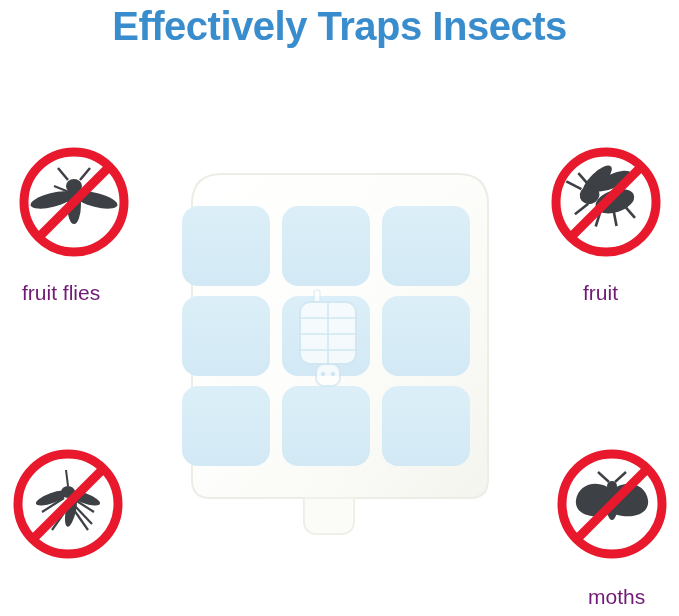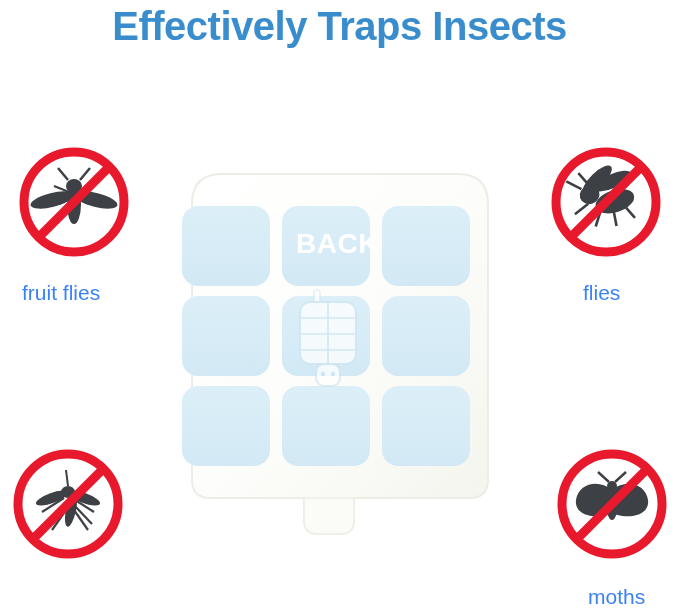--- a/index.html
+++ b/index.html
@@ -34,21 +34,21 @@
     letter-spacing: -0.5px;
     color: #3a8dcd;
     white-space: nowrap;
   }
 
   
   .label {
     position: absolute;
     font-family: "Liberation Sans", sans-serif;
     font-size: 21px;
-    color: #3b82f6;
+    color: #701a75;
     white-space: nowrap;
   }
   .label-fruitflies { left: 22px;  top: 281px; }
   .label-flies      { left: 583px; top: 281px; }
   .label-mosquitoes { left: 8px;   top: 585px; }
   .label-moths      { left: 588px; top: 585px; }
 
   
   .badge {
     position: absolute;
@@ -130,21 +130,20 @@
         <rect x="2" y="16" width="56" height="62" rx="10" fill="#ffffff" stroke="#cfe6f2" stroke-width="2"></rect>
         <line x1="2" y1="32" x2="58" y2="32" stroke="#cfe6f2" stroke-width="1.6"></line>
         <line x1="2" y1="48" x2="58" y2="48" stroke="#cfe6f2" stroke-width="1.6"></line>
         <line x1="2" y1="64" x2="58" y2="64" stroke="#cfe6f2" stroke-width="1.6"></line>
         <line x1="30" y1="16" x2="30" y2="78" stroke="#cfe6f2" stroke-width="1.6"></line>
         <rect x="18" y="78" width="24" height="22" rx="8" fill="#ffffff" stroke="#cfe6f2" stroke-width="2"></rect>
         <circle cx="25" cy="88" r="2.2" fill="#cfe6f2"></circle>
         <circle cx="35" cy="88" r="2.2" fill="#cfe6f2"></circle>
       </g>
     </svg>
-    <div class="back-text" style="left:138px; top:60px; position:absolute;">BACK</div>
   </div>
 
   <div class="badge badge-fruitflies">
     <svg viewBox="0 0 120 120">
       <circle cx="60" cy="60" r="50" fill="#ffffff" stroke="#e8192c" stroke-width="9"></circle>
       <g fill="#3d4044" transform="translate(60,60)">
         <ellipse cx="0" cy="-16" rx="8" ry="7"></ellipse>
         <ellipse cx="0" cy="2" rx="7" ry="20"></ellipse>
         <ellipse cx="-22" cy="-2" rx="22" ry="7" transform="rotate(-14 -22 -2)"></ellipse>
         <ellipse cx="22" cy="-2" rx="22" ry="7" transform="rotate(14 22 -2)"></ellipse>
@@ -169,21 +168,21 @@
         <path d="M-20 -18 L-32 -30" stroke="#3d4044" stroke-width="2.6" fill="none"></path>
         <path d="M-12 -20 L-18 -34" stroke="#3d4044" stroke-width="2.6" fill="none"></path>
         <path d="M-18 -2 L-34 4" stroke="#3d4044" stroke-width="2.6" fill="none"></path>
         <path d="M-8 8 L-18 22" stroke="#3d4044" stroke-width="2.6" fill="none"></path>
         <path d="M4 12 L2 28" stroke="#3d4044" stroke-width="2.6" fill="none"></path>
         <path d="M16 12 L22 26" stroke="#3d4044" stroke-width="2.6" fill="none"></path>
       </g>
       <line x1="25" y1="95" x2="95" y2="25" stroke="#e8192c" stroke-width="9"></line>
     </svg>
   </div>
-  <div class="label label-flies">flies</div>
+  <div class="label label-flies">fruit</div>
 
   <div class="badge badge-mosquitoes">
     <svg viewBox="0 0 120 120">
       <circle cx="60" cy="60" r="50" fill="#ffffff" stroke="#e8192c" stroke-width="9"></circle>
       <g fill="#3d4044" transform="translate(60,58)">
         <ellipse cx="0" cy="-10" rx="7" ry="6"></ellipse>
         <path d="M0 -16 L-2 -32" stroke="#3d4044" stroke-width="2" fill="none"></path>
         <ellipse cx="3" cy="8" rx="5" ry="17" transform="rotate(12 3 8)"></ellipse>
         <ellipse cx="-16" cy="-4" rx="17" ry="5" transform="rotate(-20 -16 -4)"></ellipse>
         <ellipse cx="16" cy="-4" rx="17" ry="5" transform="rotate(20 16 -4)"></ellipse>

